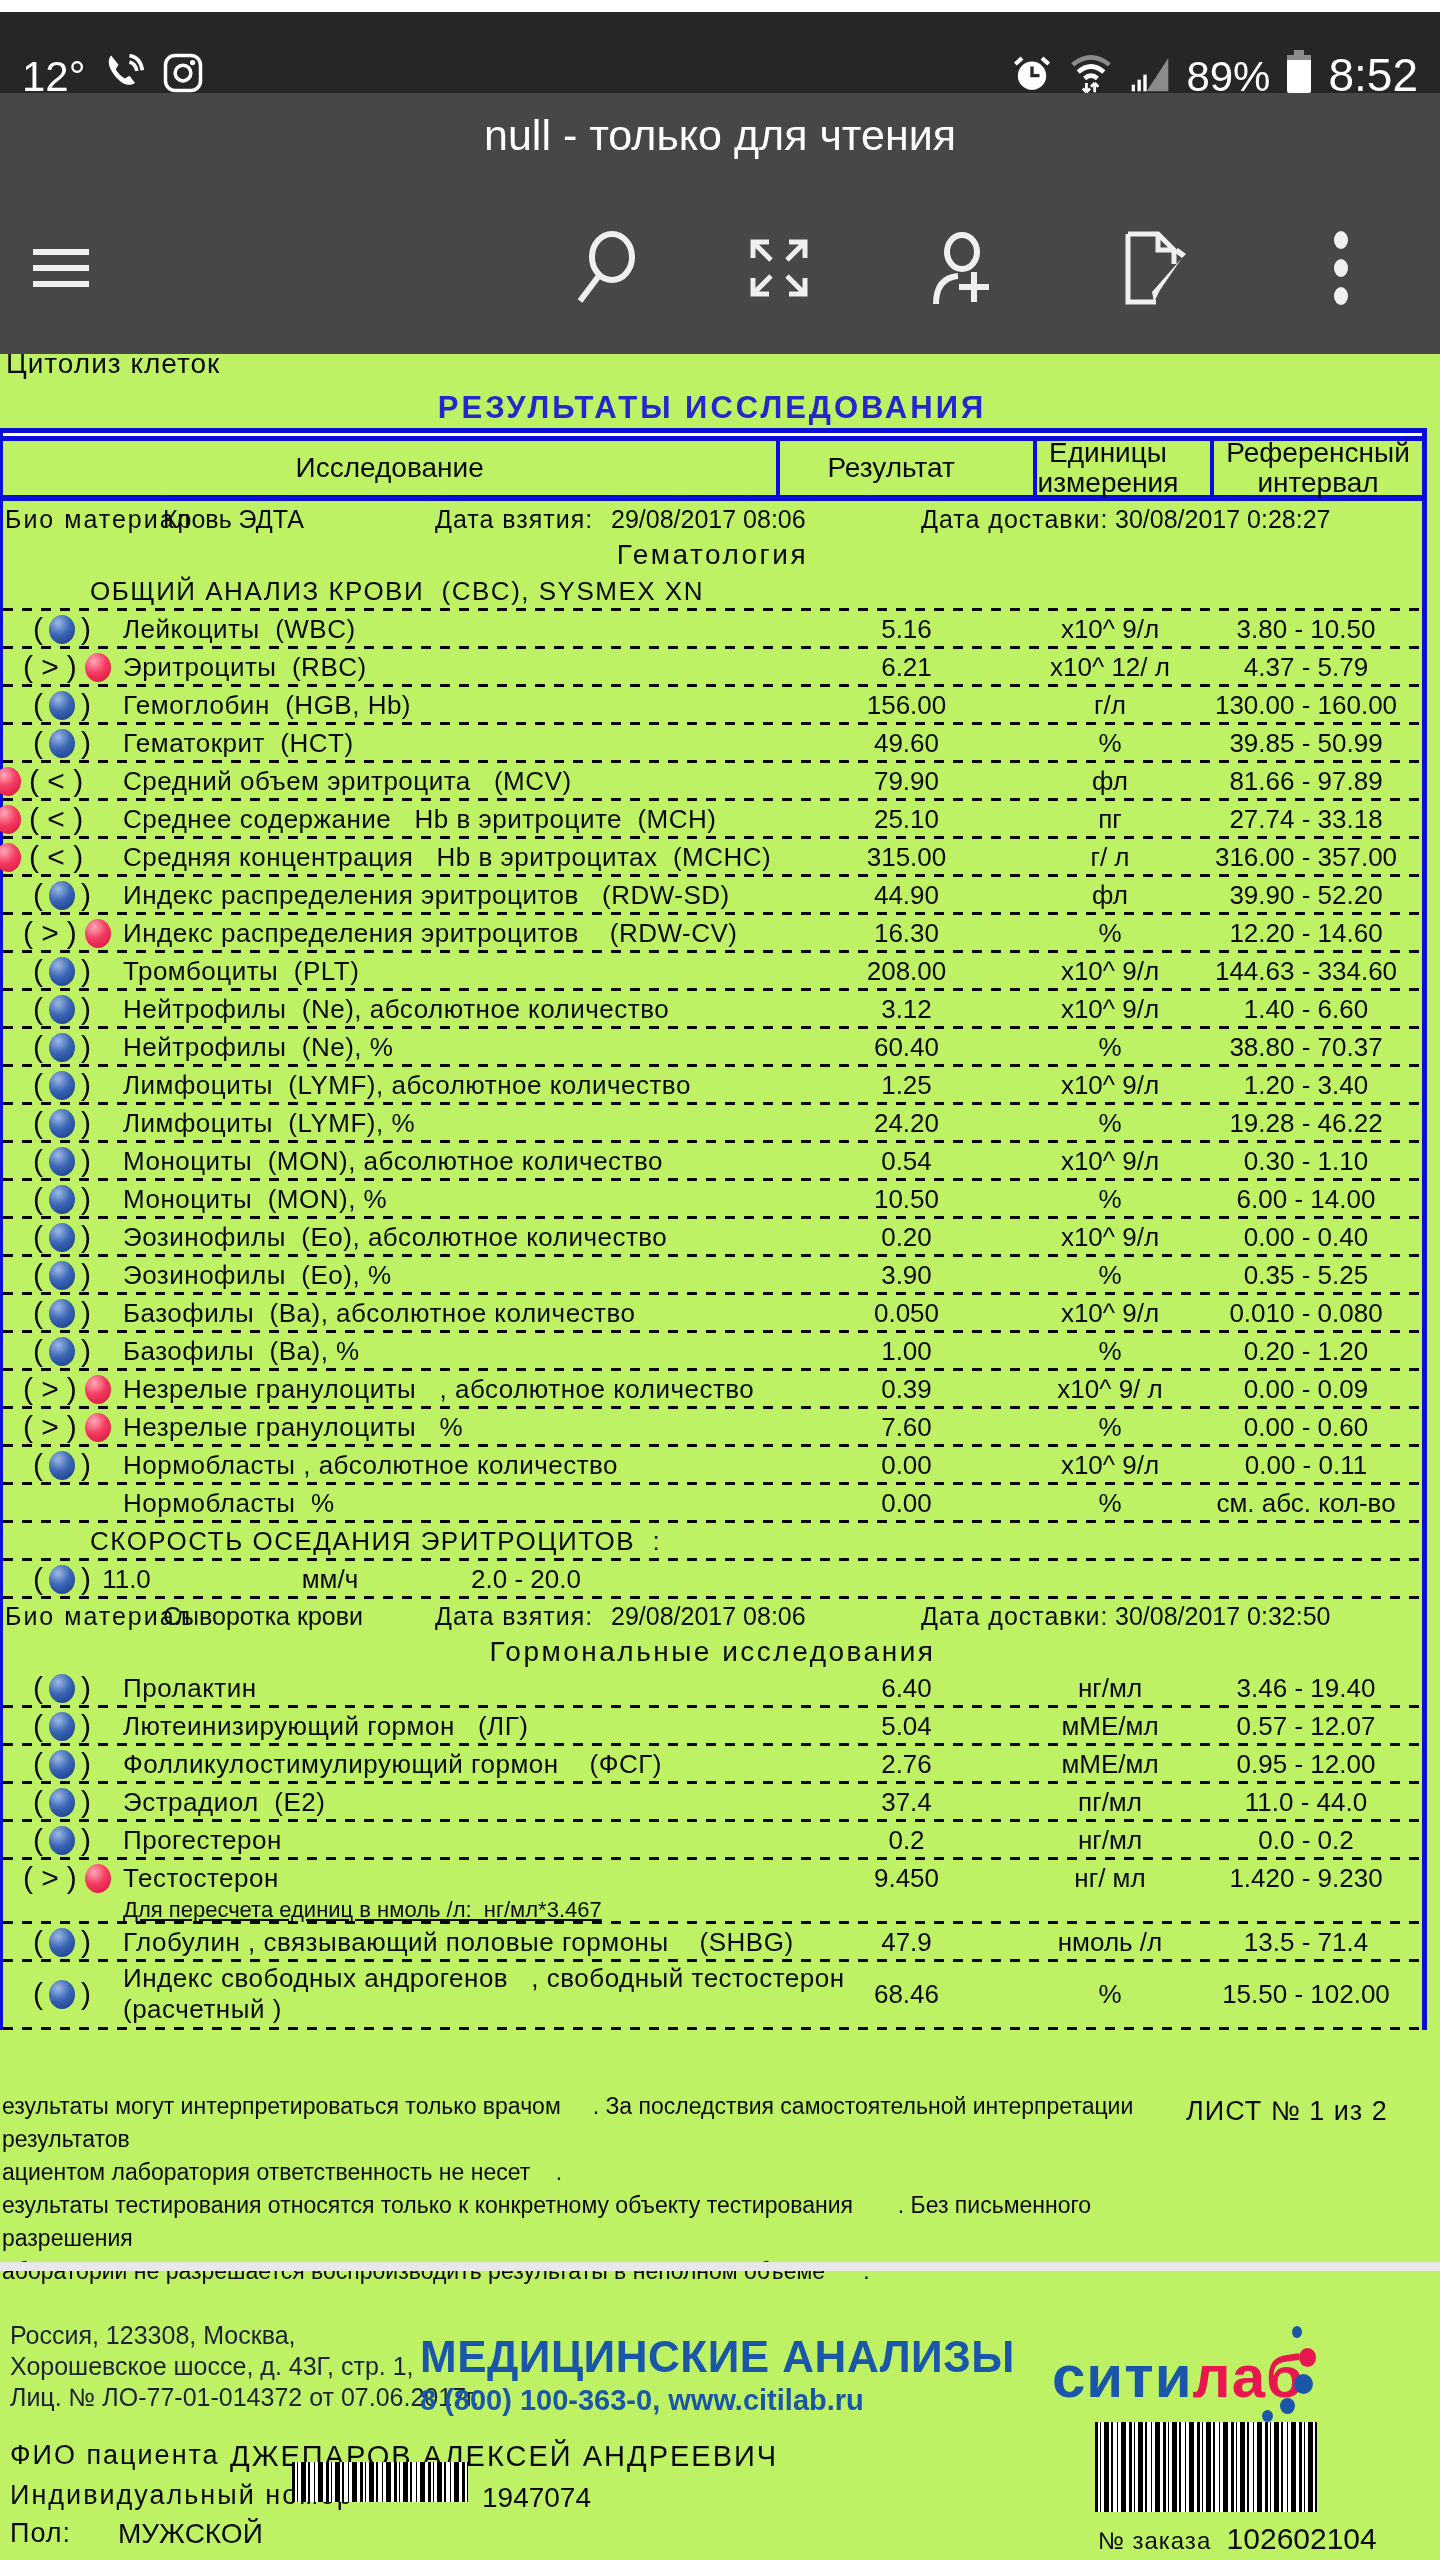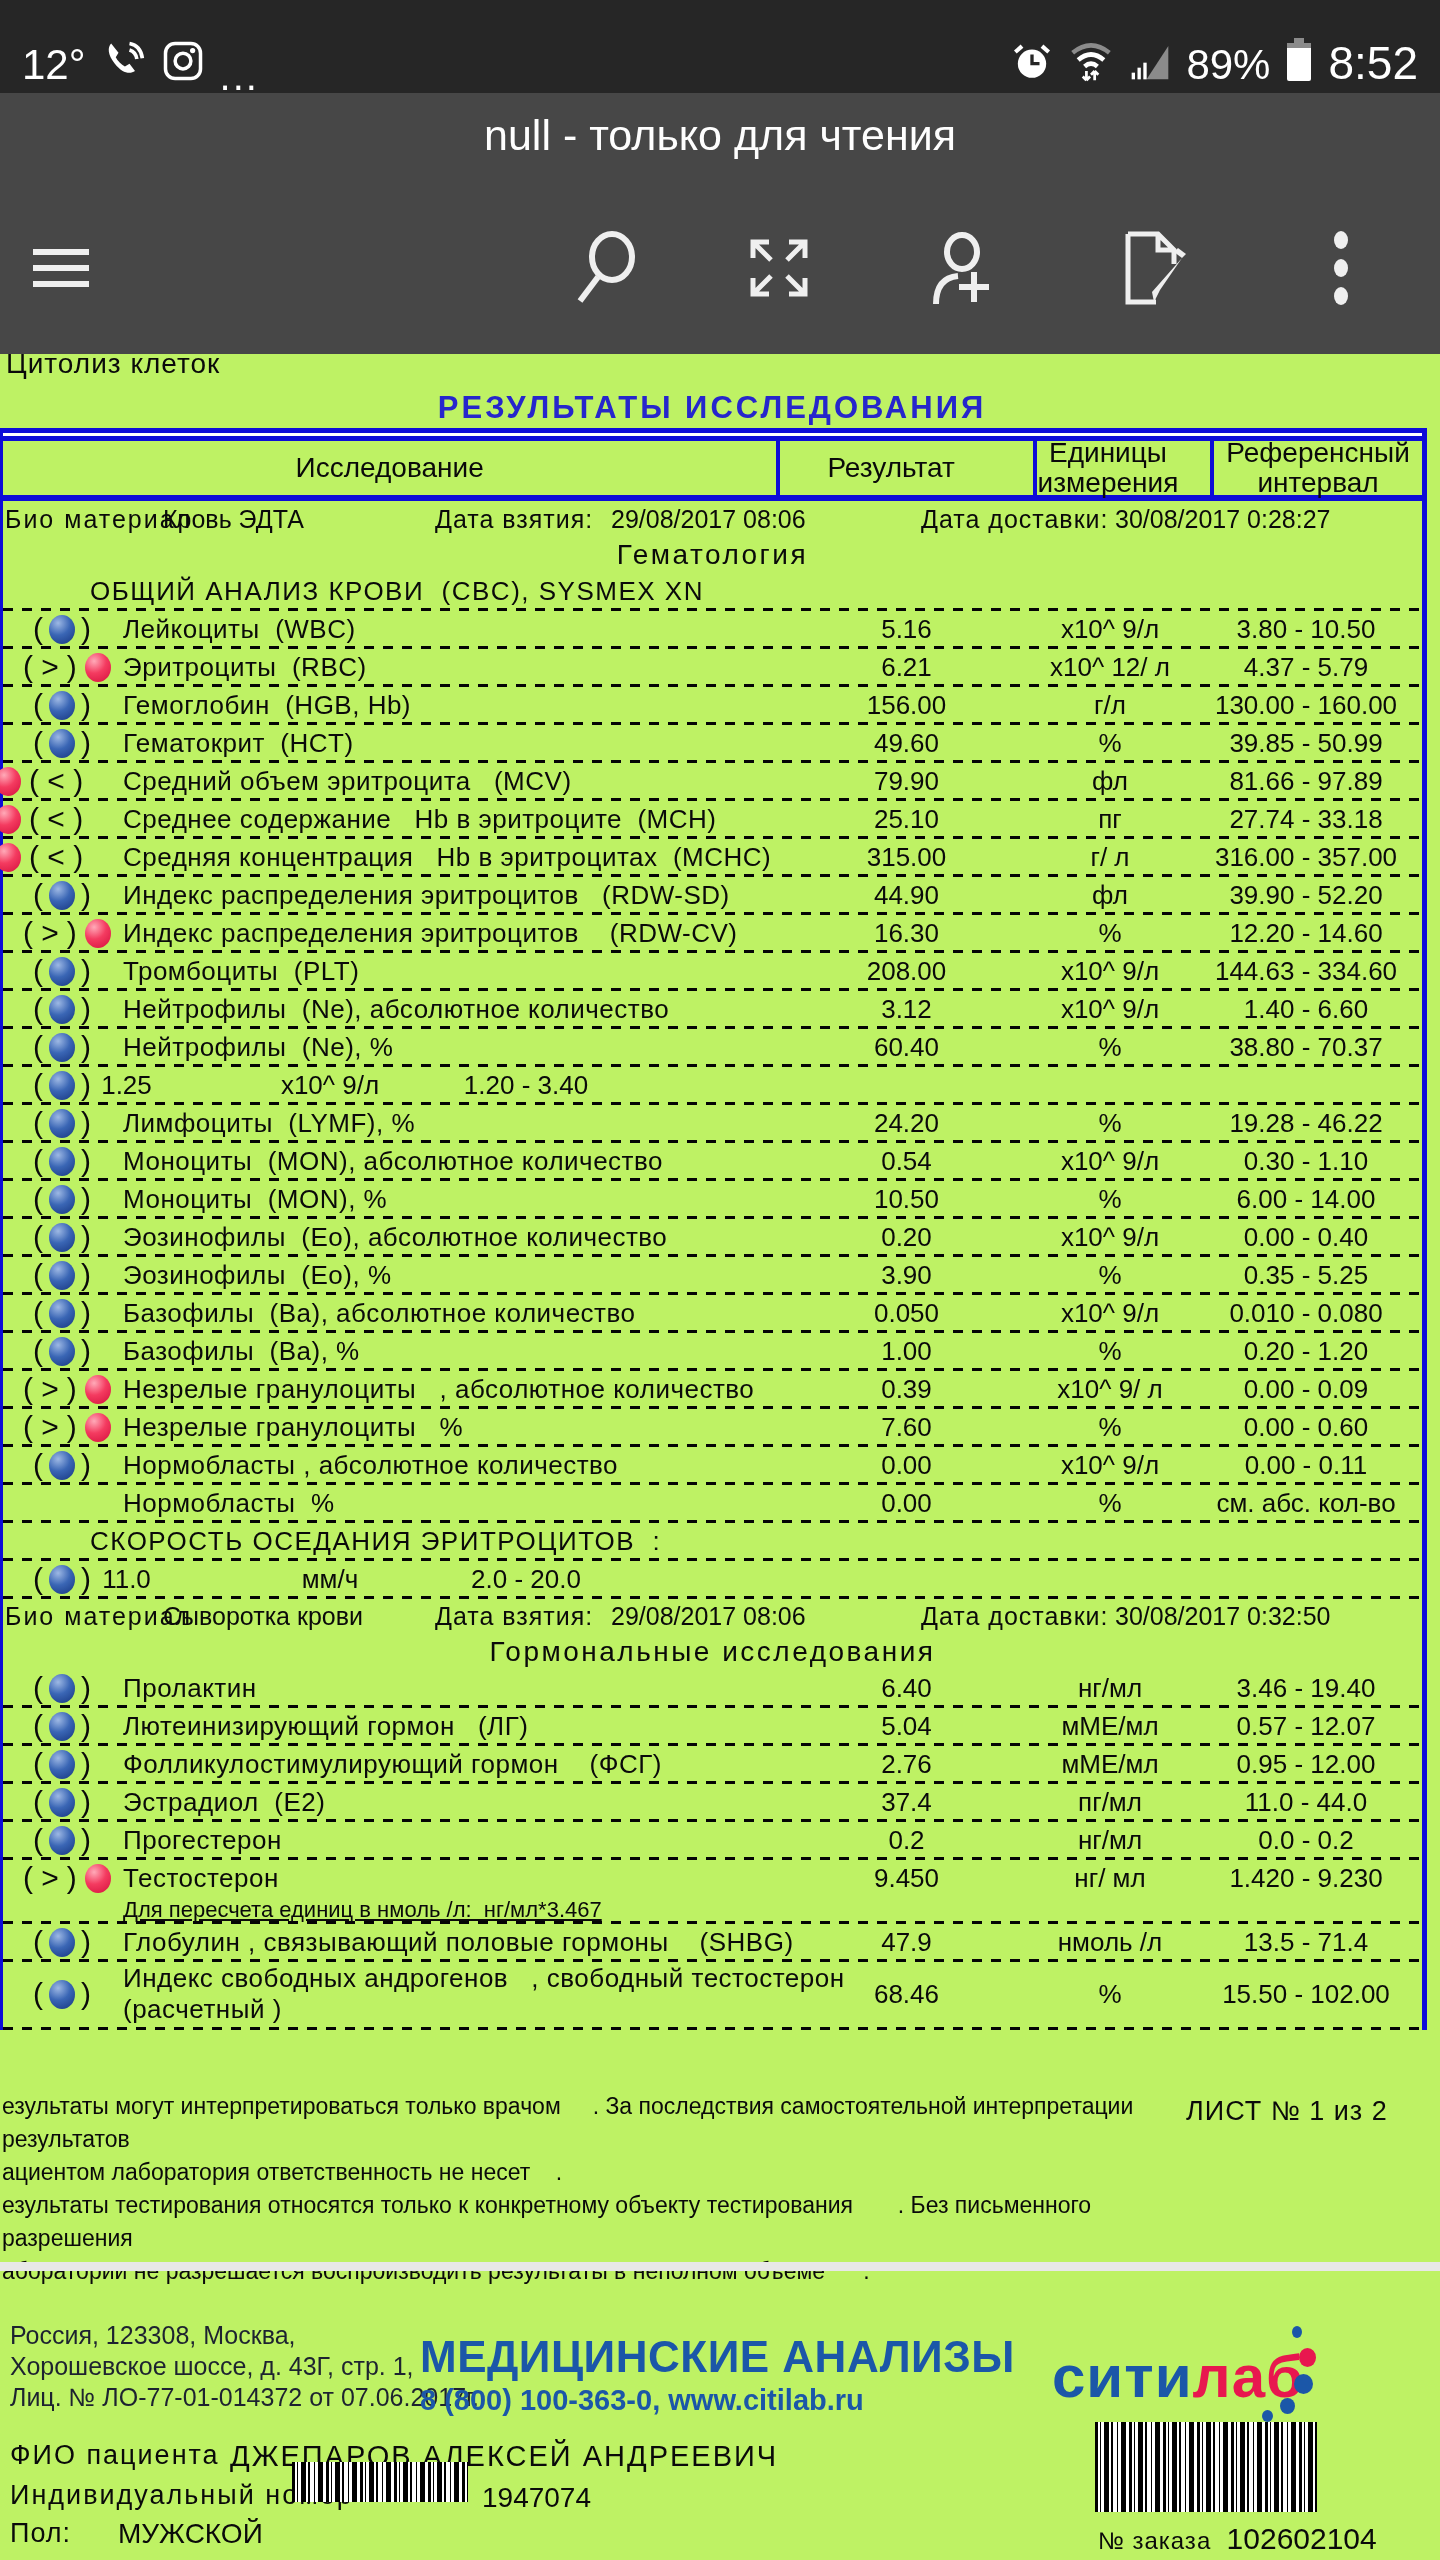--- a/index.html
+++ b/index.html
@@ -1,19 +1,19 @@
 <!DOCTYPE html>
 <html><head>
 <meta charset="utf-8">
 <style>
   html,body{margin:0;padding:0;background:#000;}
   .screen{position:relative;width:1440px;height:2560px;overflow:hidden;background:#fff;
           font-family:"Liberation Sans","DejaVu Sans",sans-serif;}
   
-  .status-bar{position:absolute;top:0;left:0;width:1440px;height:94px;background:#262626;
+  .status-bar{position:absolute;top:12px;left:0;width:1440px;height:94px;background:#262626;
               display:flex;align-items:flex-end;justify-content:space-between;color:#fff;box-sizing:border-box;padding:0 22px 8px 22px;}
   .sb-left,.sb-right{display:flex;align-items:flex-end;gap:16px;}
   .sb-temp{font-size:42px;line-height:1;}
   .sb-more{font-size:40px;line-height:.5;letter-spacing:2px;}
   .sb-pct{font-size:42px;line-height:1;}
   .sb-time{font-size:46px;line-height:1;}
   .sb-ic{display:inline-block;}
   
   .app-bar{position:absolute;top:93px;left:0;width:1440px;height:261px;background:#474747;}
   .app-title{position:absolute;top:18px;left:0;width:100%;text-align:center;color:#fefefe;font-size:43px;font-weight:400;}
@@ -332,20 +332,21 @@
           </div>
           <div class="row sep">
             <span class="marker mk-normal"><span class="paren">(</span><span class="ball blue"></span><span class="paren">)</span></span>
             <span class="c-name">Нейтрофилы  (Ne), %</span>
             <span class="c-res">60.40</span>
             <span class="c-units">%</span>
             <span class="c-ref">38.80 - 70.37</span>
           </div>
           <div class="row sep">
             <span class="marker mk-normal"><span class="paren">(</span><span class="ball blue"></span><span class="paren">)</span></span>
+            <span class="c-name">Лимфоциты  (LYMF), абсолютное количество</span>
             <span class="c-res">1.25</span>
             <span class="c-units">х10^ 9/л</span>
             <span class="c-ref">1.20 - 3.40</span>
           </div>
           <div class="row sep">
             <span class="marker mk-normal"><span class="paren">(</span><span class="ball blue"></span><span class="paren">)</span></span>
             <span class="c-name">Лимфоциты  (LYMF), %</span>
             <span class="c-res">24.20</span>
             <span class="c-units">%</span>
             <span class="c-ref">19.28 - 46.22</span>

